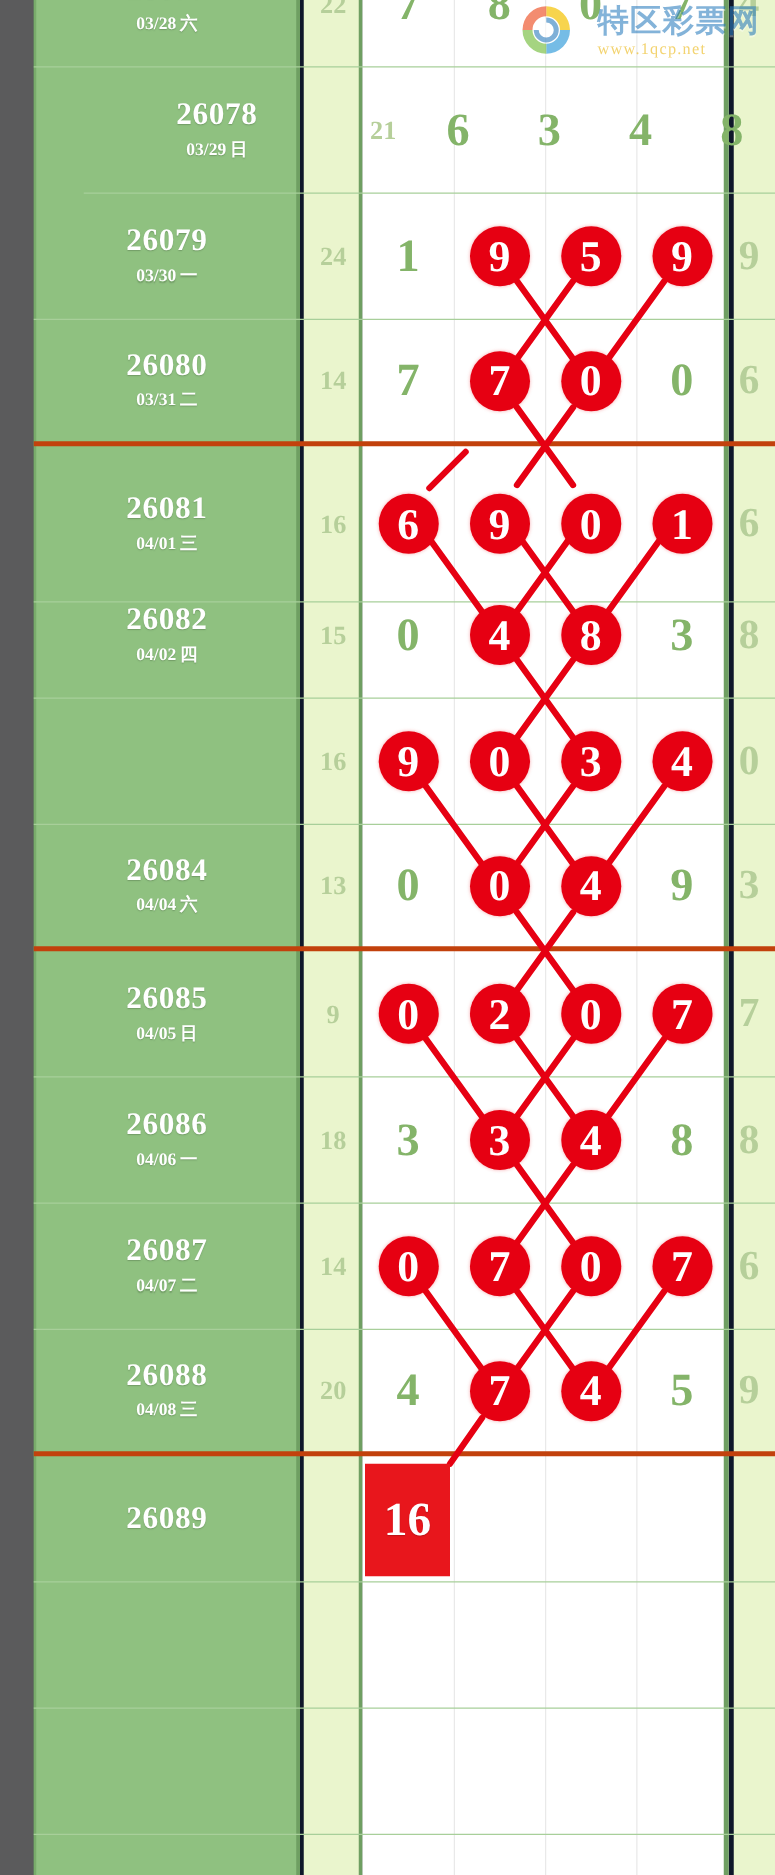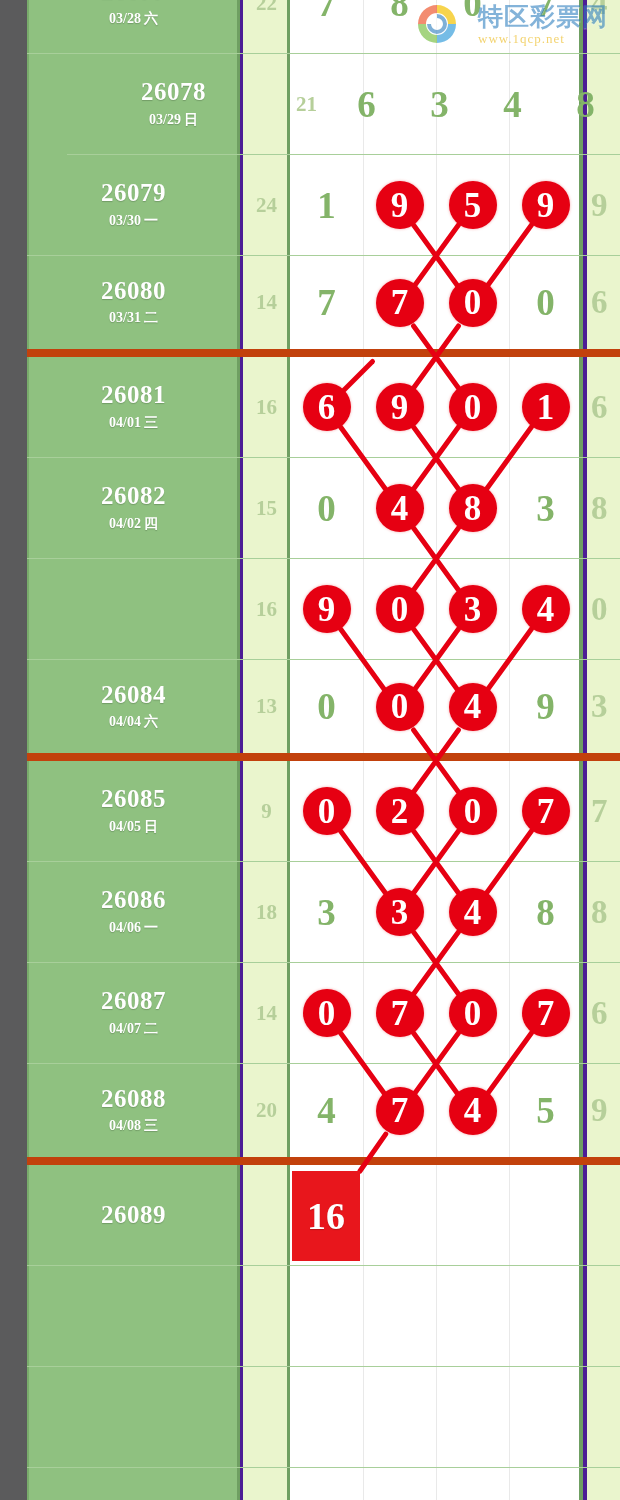--- a/index.html
+++ b/index.html
@@ -14,21 +14,21 @@
 
   
   .gutter {
     position:absolute; left:0; top:0; width:27px; height:1500px;
     background:#5b5b5c;
   }
 
   
   .table {
     position:absolute; left:27px; top:0; width:593px; height:1500px;
-    background:#4c1d95;
+    background:#0f172a;
   }
 
   
   .col-issue {
     position:absolute; left:0; top:0; width:213px; height:100%;
     background:#8fc180;
     border-left:2px solid #79ac6b;
     border-right:3px solid #6f9f62;
   }
   .col-sum {
@@ -47,21 +47,21 @@
   }
 
   
   .vline { position:absolute; top:0; width:1px; height:100%; background:#e9e9e9; }
 
   
   .row {
     position:absolute; left:0; width:593px;
     border-bottom:1px solid #a8cf9a;
   }
-  .row.grpend { border-bottom:8px solid #c2410c; }
+  .row.grpend { border-bottom:4px solid #c2410c; }
 
   .r-issue {
     position:absolute; left:0; top:0; width:213px; height:100%;
     display:flex; flex-direction:column;
     align-items:center; justify-content:center;
     color:#ffffff;
   }
   .issue-no {
     font-size:25px; font-weight:bold; letter-spacing:0.5px;
     text-shadow:0 1px 1px rgba(80,110,70,.45);
@@ -242,21 +242,21 @@
             </div>
             <div class="cell mark" style="left: 146px;">
               <span class="ball">0</span>
             </div>
             <div class="cell plain" style="left: 219px;">
               <span>0</span>
             </div>
           </div>
           <div class="r-tail">6</div>
         </div>
-        <div class="row" style="top: 357px; height: 101px;">
+        <div class="row" style="top: 357px; height: 125px;">
           <div class="r-issue">
             <div class="issue-no">26081</div>
             <div class="issue-date"><span>04/01</span><span class="wd">三</span></div>
           </div>
           <div class="r-sum">16</div>
           <div class="r-cells">
             <div class="cell mark" style="left: 0px;">
               <span class="ball">6</span>
             </div>
             <div class="cell mark" style="left: 73px;">

